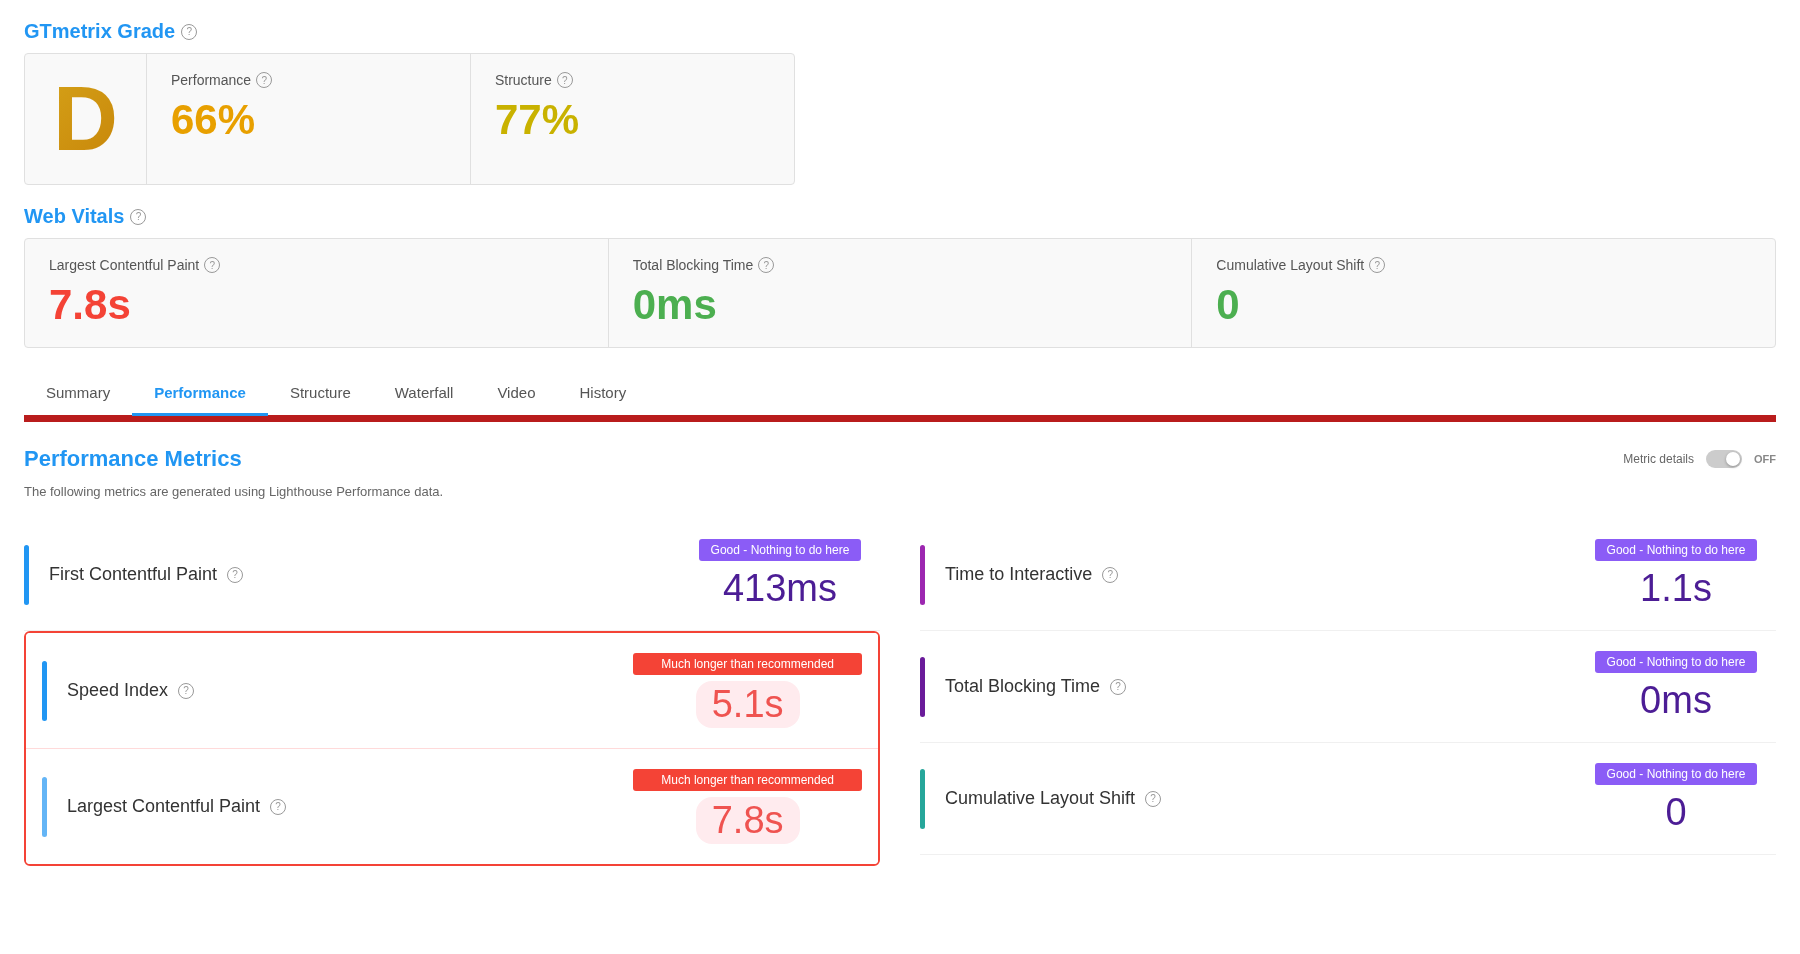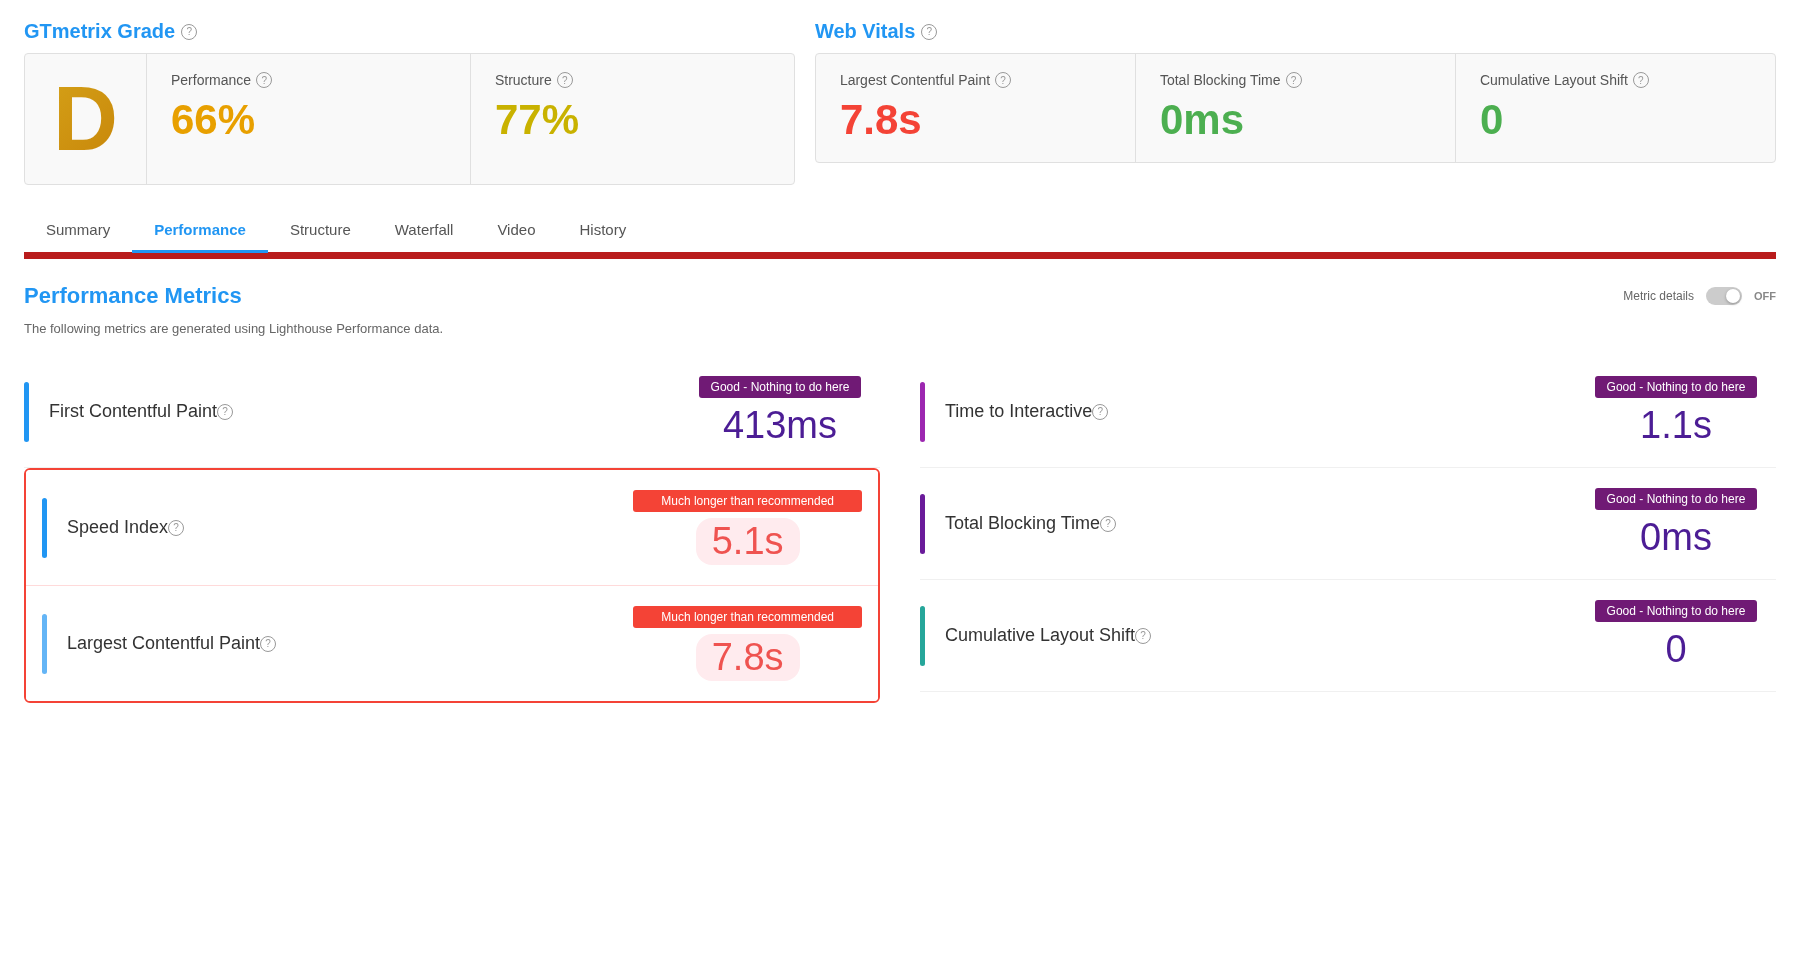--- a/index.html
+++ b/index.html
@@ -12,20 +12,21 @@
     .page-wrapper {
       padding: 20px 24px;
       max-width: 1800px;
     }
 
     
     .top-cards {
       display: flex;
       gap: 20px;
       margin-bottom: 24px;
+      flex-direction: column;
     }
     .card-gtmetrix {
       flex: 0 0 auto;
       width: 44%;
     }
     .card-webvitals {
       flex: 1;
     }
     .card-title {
       font-size: 20px;
@@ -203,33 +204,33 @@
       border-radius: 3px;
       margin-right: 20px;
       flex-shrink: 0;
     }
 
     .perf-item-name {
       font-size: 18px;
       color: #333;
       display: flex;
       align-items: center;
-      gap: 0;
+      gap: 10px;
       flex: 1;
     }
 
     .perf-item-right {
       display: flex;
       flex-direction: column;
       align-items: center;
       min-width: 200px;
     }
 
     .badge-good {
-      background: #701a75;
+      background: #8b5cf6;
       color: white;
       padding: 4px 12px;
       border-radius: 3px;
       font-size: 12px;
       margin-bottom: 6px;
       white-space: nowrap;
     }
     .badge-bad {
       background: #f44336;
       color: white;

